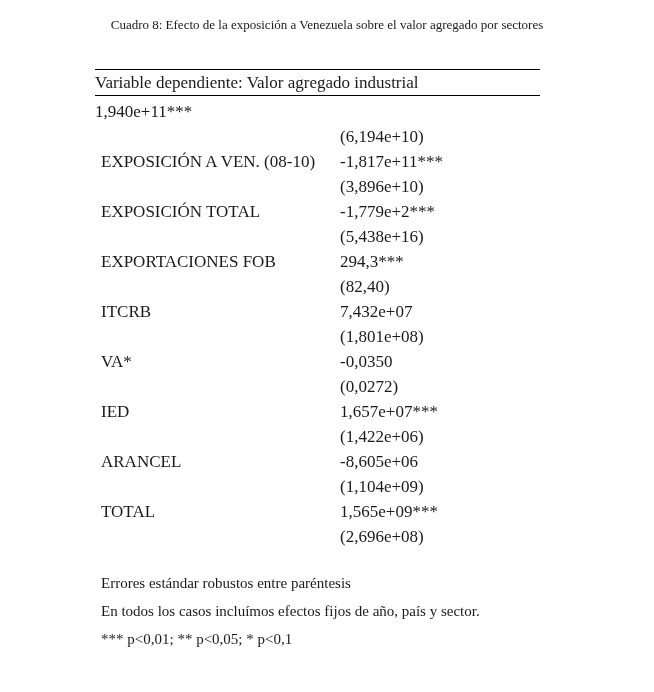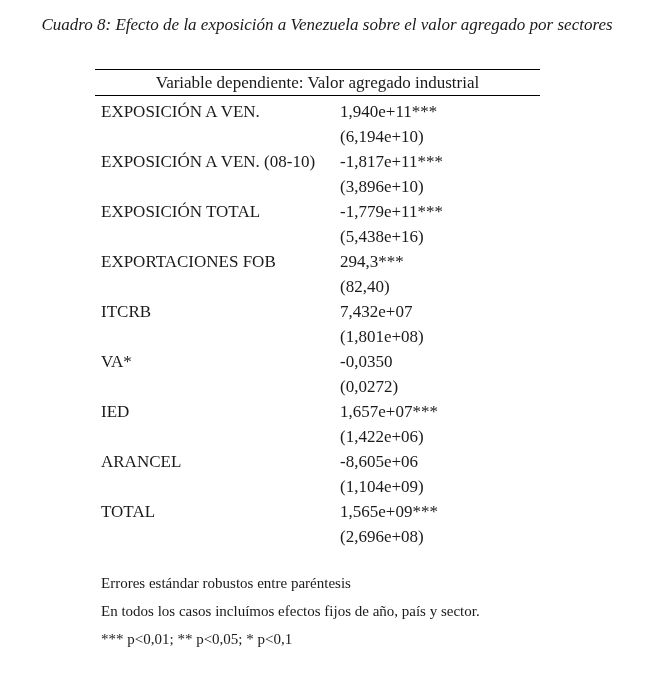--- a/index.html
+++ b/index.html
@@ -10,35 +10,34 @@
   body {
     width: 654px;
     height: 692px;
     font-family: "Liberation Serif", "DejaVu Serif", serif;
     color: #1a1a1a;
     overflow: hidden;
   }
   .caption {
     margin: 14px 6px 0 6px;
     text-align: center;
-    font-size: 17px;
+    font-size: 13px;
     line-height: 22px;
-    font-style: italic;
   }
   .table-wrap {
     margin: 17px 0 0 95px;
     width: 445px;
     font-size: 17px;
   }
   .thead {
     border-top: 1.5px solid #000;
     border-bottom: 1.5px solid #000;
     height: 25px;
     line-height: 25px;
-    text-align: center;
+    text-align: left;
     margin-top: 33px;
   }
   .tbody {
     padding: 3px 0 13px 0;
   }
   .trow {
     display: flex;
     height: 25px;
     align-items: center;
   }
@@ -75,40 +74,39 @@
 
 <div class="caption">Cuadro 8: Efecto de la exposición a Venezuela sobre el valor agregado por sectores</div>
 
 <div class="table-wrap">
 
   <div class="thead">Variable dependiente: Valor agregado industrial</div>
 
   <div class="tbody">
 
     <div class="trow">
-      <div class="tlabel">EXPOSICIÓN A VEN.</div>
       <div class="tvalue">1,940e+11***</div>
     </div>
     <div class="trow">
       <div class="tlabel"></div>
       <div class="tvalue">(6,194e+10)</div>
     </div>
 
     <div class="trow">
       <div class="tlabel">EXPOSICIÓN A VEN. (08-10)</div>
       <div class="tvalue">-1,817e+11***</div>
     </div>
     <div class="trow">
       <div class="tlabel"></div>
       <div class="tvalue">(3,896e+10)</div>
     </div>
 
     <div class="trow">
       <div class="tlabel">EXPOSICIÓN TOTAL</div>
-      <div class="tvalue">-1,779e+11***</div>
+      <div class="tvalue">-1,779e+2***</div>
     </div>
     <div class="trow">
       <div class="tlabel"></div>
       <div class="tvalue">(5,438e+16)</div>
     </div>
 
     <div class="trow">
       <div class="tlabel">EXPORTACIONES FOB</div>
       <div class="tvalue">294,3***</div>
     </div>

